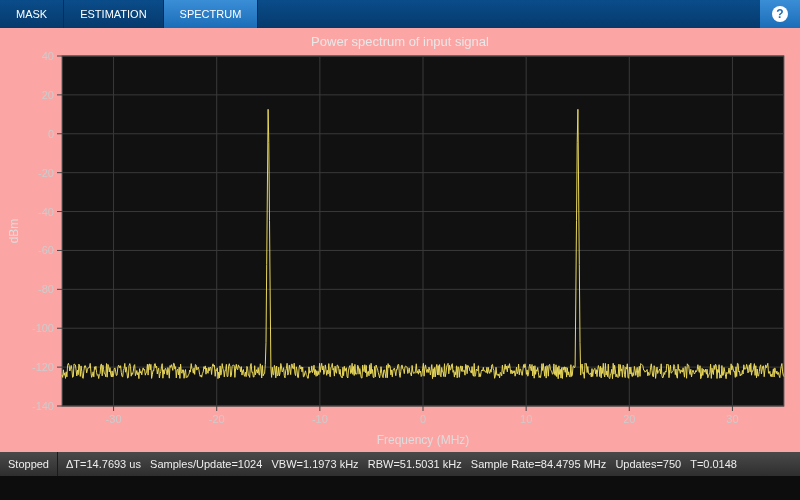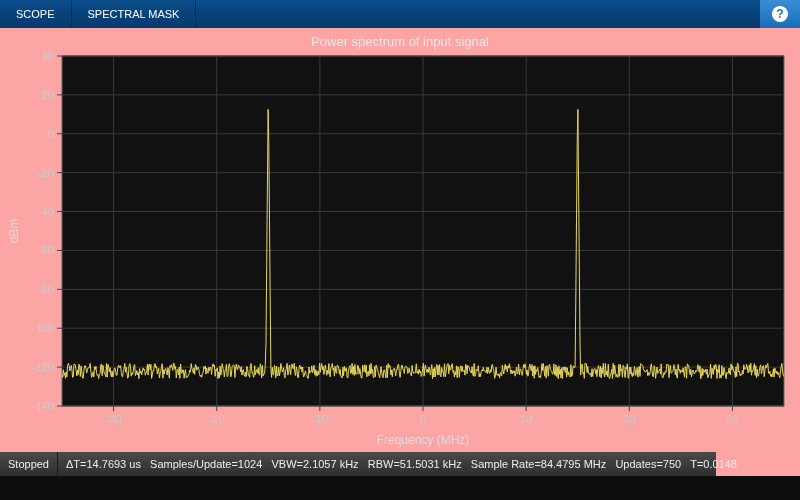--- a/index.html
+++ b/index.html
@@ -9,33 +9,36 @@
   .help{margin-left:auto;width:40px;display:flex;align-items:center;justify-content:center;background:linear-gradient(#3a8ed6,#1b6db8)}
   .help span{display:inline-block;width:16px;height:16px;border-radius:8px;background:#fff;color:#1b6db8;text-align:center;font-weight:bold;font-size:12px;line-height:16px}
   .plotwrap{position:relative;width:800px;height:448px;background:#fca5a5}
   svg.plot{position:absolute;left:0;top:0}
   .title{fill:#e8e8e8;font-size:13px;text-anchor:middle}
   .axislabel{fill:#ddd;font-size:12px;text-anchor:middle}
   .tick text{fill:#ccc;font-size:11px}
   .tick line{stroke:#444;stroke-width:1}
   .grid line{stroke:#3a3a3a;stroke-width:1}
   .trace{stroke:#e8d75a;stroke-width:1;fill:none}
-  .status{position:absolute;left:0;bottom:0;width:716px;height:24px;background:linear-gradient(#4a4a4a,#2e2e2e);color:#eee;font-size:11px;display:flex;align-items:center}
+  .status{position:absolute;left:0;bottom:0;width:800px;height:24px;background:linear-gradient(#4a4a4a,#2e2e2e);color:#eee;font-size:11px;display:flex;align-items:center}
   .status .cell{padding:0 8px;border-right:1px solid #1a1a1a;height:100%;display:flex;align-items:center}
   .status .rest{padding:0 8px;white-space:nowrap}
 </style>
 </head>
 <body>
 
 <div class="tabbar">
   <div class="tab">
-      <span>SCOPE</span>
+      <span>MASK</span>
     </div>
   <div class="tab">
-      <span>SPECTRAL MASK</span>
+      <span>ESTIMATION</span>
+    </div>
+  <div class="tab active">
+      <span>SPECTRUM</span>
     </div>
   <div class="help">
       <span>?</span>
     </div>
 </div>
 
 <div class="plotwrap">
   <svg class="plot" id="plot-svg" width="800" height="448">
       <rect x="62" y="28" width="722" height="350" fill="#111" stroke="#666" stroke-width="1"></rect>
       <text class="title" x="400" y="18">Power spectrum of input signal</text>
@@ -97,20 +100,20 @@
       <text class="axislabel" x="423" y="416">Frequency (MHz)</text>
       <text class="axislabel" x="0" y="0" transform="translate(18 203) rotate(-90)">dBm</text>
       <path class="trace" d="M62.0 346.9 L62.7 349.4 L63.4 341.8 L64.1 347.3 L64.8 344.9 L65.5 350.4 L66.2 343.8 L66.9 348.9 L67.6 337.2 L68.4 335.3 L69.1 337.5 L69.8 343.0 L70.5 340.8 L71.2 337.4 L71.9 341.5 L72.6 349.4 L73.3 348.6 L74.0 336.0 L74.7 336.4 L75.4 336.9 L76.1 342.2 L76.8 348.0 L77.5 342.2 L78.2 346.7 L78.9 336.1 L79.6 338.0 L80.3 348.4 L81.1 337.9 L81.8 343.5 L82.5 349.8 L83.2 350.4 L83.9 342.4 L84.6 337.9 L85.3 337.6 L86.0 340.2 L86.7 344.9 L87.4 341.7 L88.1 339.9 L88.8 339.7 L89.5 339.6 L90.2 335.4 L90.9 343.8 L91.6 349.3 L92.3 347.8 L93.1 343.8 L93.8 348.8 L94.5 338.8 L95.2 341.5 L95.9 338.3 L96.6 344.7 L97.3 347.4 L98.0 346.5 L98.7 350.5 L99.4 346.5 L100.1 345.6 L100.8 337.0 L101.5 335.9 L102.2 347.8 L102.9 337.2 L103.6 341.7 L104.3 345.5 L105.1 345.9 L105.8 348.8 L106.5 335.5 L107.2 349.2 L107.9 336.4 L108.6 338.2 L109.3 344.0 L110.0 339.7 L110.7 346.0 L111.4 348.9 L112.1 342.9 L112.8 349.0 L113.5 347.0 L114.2 341.4 L114.9 339.9 L115.6 343.1 L116.3 347.5 L117.0 347.2 L117.8 340.0 L118.5 337.1 L119.2 338.1 L119.9 339.9 L120.6 337.7 L121.3 344.5 L122.0 348.4 L122.7 348.8 L123.4 342.4 L124.1 340.6 L124.8 335.4 L125.5 344.2 L126.2 339.2 L126.9 344.1 L127.6 350.1 L128.3 349.6 L129.0 337.9 L129.8 335.6 L130.5 338.3 L131.2 348.2 L131.9 344.8 L132.6 346.4 L133.3 343.2 L134.0 337.7 L134.7 336.6 L135.4 347.7 L136.1 345.9 L136.8 342.5 L137.5 346.7 L138.2 344.5 L138.9 350.6 L139.6 340.7 L140.3 345.1 L141.0 343.4 L141.8 346.8 L142.5 341.5 L143.2 339.9 L143.9 342.2 L144.6 341.4 L145.3 347.2 L146.0 344.9 L146.7 344.3 L147.4 336.2 L148.1 347.1 L148.8 336.5 L149.5 336.0 L150.2 341.9 L150.9 336.4 L151.6 350.4 L152.3 346.8 L153.0 342.4 L153.7 343.0 L154.5 336.0 L155.2 335.5 L155.9 339.8 L156.6 338.1 L157.3 346.0 L158.0 342.0 L158.7 340.1 L159.4 350.0 L160.1 345.5 L160.8 343.6 L161.5 338.9 L162.2 335.7 L162.9 350.2 L163.6 341.8 L164.3 346.1 L165.0 340.7 L165.7 340.4 L166.5 343.5 L167.2 346.8 L167.9 339.6 L168.6 342.9 L169.3 350.2 L170.0 337.6 L170.7 339.4 L171.4 336.7 L172.1 339.3 L172.8 342.4 L173.5 335.3 L174.2 335.5 L174.9 341.1 L175.6 338.6 L176.3 349.9 L177.0 342.3 L177.7 341.2 L178.5 346.9 L179.2 339.2 L179.9 350.4 L180.6 336.1 L181.3 343.8 L182.0 345.3 L182.7 341.8 L183.4 341.9 L184.1 350.3 L184.8 344.4 L185.5 341.6 L186.2 349.7 L186.9 348.6 L187.6 349.1 L188.3 346.8 L189.0 346.4 L189.7 342.1 L190.4 344.1 L191.2 335.6 L191.9 340.4 L192.6 341.5 L193.3 345.2 L194.0 339.9 L194.7 346.4 L195.4 336.5 L196.1 337.1 L196.8 342.1 L197.5 340.6 L198.2 339.1 L198.9 341.6 L199.6 346.5 L200.3 348.5 L201.0 347.1 L201.7 349.2 L202.4 345.5 L203.2 343.9 L203.9 338.7 L204.6 340.8 L205.3 337.9 L206.0 346.2 L206.7 340.0 L207.4 344.1 L208.1 345.3 L208.8 339.4 L209.5 342.6 L210.2 339.1 L210.9 340.1 L211.6 346.5 L212.3 338.3 L213.0 335.8 L213.7 338.4 L214.4 337.1 L215.2 348.3 L215.9 341.6 L216.6 342.7 L217.3 339.9 L218.0 350.6 L218.7 344.0 L219.4 350.0 L220.1 337.9 L220.8 347.2 L221.5 344.8 L222.2 335.6 L222.9 340.3 L223.6 341.4 L224.3 348.9 L225.0 343.0 L225.7 341.9 L226.4 336.3 L227.1 348.5 L227.9 348.4 L228.6 338.1 L229.3 335.7 L230.0 338.8 L230.7 348.9 L231.4 347.3 L232.1 338.6 L232.8 337.3 L233.5 337.2 L234.2 337.4 L234.9 349.4 L235.6 340.2 L236.3 336.3 L237.0 341.1 L237.7 341.8 L238.4 336.9 L239.1 338.9 L239.9 339.0 L240.6 343.8 L241.3 338.6 L242.0 347.1 L242.7 343.0 L243.4 341.5 L244.1 347.0 L244.8 348.4 L245.5 344.2 L246.2 348.6 L246.9 338.4 L247.6 340.1 L248.3 347.2 L249.0 347.2 L249.7 349.4 L250.4 338.1 L251.1 335.5 L251.9 344.6 L252.6 344.0 L253.3 348.9 L254.0 349.1 L254.7 337.7 L255.4 346.8 L256.1 343.8 L256.8 341.6 L257.5 345.1 L258.2 339.6 L258.9 346.2 L259.6 347.2 L260.3 335.8 L261.0 338.9 L261.7 350.0 L262.4 337.4 L263.1 347.9 L263.8 346.0 L264.6 345.7 L265.3 336.4 L266.0 314.4 L266.7 236.7 L267.4 159.0 L268.1 81.3 L268.8 114.6 L269.5 192.3 L270.2 270.0 L270.9 340.0 L271.6 349.4 L272.3 339.3 L273.0 346.5 L273.7 346.8 L274.4 337.4 L275.1 339.9 L275.8 349.8 L276.6 338.0 L277.3 348.0 L278.0 347.1 L278.7 339.3 L279.4 348.0 L280.1 344.7 L280.8 335.5 L281.5 339.0 L282.2 343.9 L282.9 342.8 L283.6 339.7 L284.3 347.7 L285.0 349.8 L285.7 342.8 L286.4 340.5 L287.1 335.3 L287.8 347.1 L288.6 344.8 L289.3 337.1 L290.0 341.7 L290.7 346.6 L291.4 336.3 L292.1 336.0 L292.8 340.5 L293.5 340.7 L294.2 335.2 L294.9 345.4 L295.6 347.6 L296.3 338.8 L297.0 342.2 L297.7 349.4 L298.4 349.6 L299.1 339.8 L299.8 337.2 L300.5 340.8 L301.3 338.8 L302.0 343.8 L302.7 339.0 L303.4 348.8 L304.1 348.5 L304.8 344.9 L305.5 342.8 L306.2 346.5 L306.9 347.4 L307.6 350.2 L308.3 350.2 L309.0 338.9 L309.7 345.3 L310.4 343.4 L311.1 343.9 L311.8 337.9 L312.5 344.7 L313.3 342.3 L314.0 337.2 L314.7 346.7 L315.4 341.5 L316.1 348.3 L316.8 342.7 L317.5 347.6 L318.2 343.4 L318.9 346.6 L319.6 335.3 L320.3 344.3 L321.0 338.8 L321.7 335.3 L322.4 342.0 L323.1 337.9 L323.8 346.4 L324.5 344.7 L325.3 336.9 L326.0 341.7 L326.7 347.3 L327.4 342.3 L328.1 346.0 L328.8 335.6 L329.5 345.4 L330.2 348.8 L330.9 339.8 L331.6 338.4 L332.3 335.4 L333.0 342.1 L333.7 340.4 L334.4 348.1 L335.1 338.2 L335.8 344.5 L336.5 345.2 L337.2 337.0 L338.0 337.6 L338.7 340.2 L339.4 346.2 L340.1 341.3 L340.8 348.4 L341.5 348.5 L342.2 350.0 L342.9 339.3 L343.6 347.7 L344.3 338.3 L345.0 343.3 L345.7 340.7 L346.4 339.8 L347.1 348.9 L347.8 350.0 L348.5 342.1 L349.2 339.4 L350.0 337.5 L350.7 345.6 L351.4 344.8 L352.1 335.3 L352.8 346.3 L353.5 338.5 L354.2 347.5 L354.9 336.4 L355.6 346.1 L356.3 345.8 L357.0 346.3 L357.7 337.2 L358.4 338.5 L359.1 346.2 L359.8 340.5 L360.5 345.0 L361.2 349.7 L362.0 350.1 L362.7 337.1 L363.4 342.6 L364.1 343.7 L364.8 336.7 L365.5 344.7 L366.2 337.4 L366.9 348.8 L367.6 344.2 L368.3 343.2 L369.0 347.8 L369.7 336.8 L370.4 346.1 L371.1 335.3 L371.8 345.5 L372.5 341.5 L373.2 349.2 L373.9 349.8 L374.7 338.4 L375.4 348.8 L376.1 337.0 L376.8 339.5 L377.5 340.7 L378.2 344.4 L378.9 347.0 L379.6 349.9 L380.3 345.7 L381.0 338.7 L381.7 344.0 L382.4 348.2 L383.1 349.7 L383.8 342.1 L384.5 341.9 L385.2 345.5 L385.9 349.8 L386.7 337.3 L387.4 349.7 L388.1 335.6 L388.8 339.6 L389.5 337.0 L390.2 338.7 L390.9 346.9 L391.6 341.9 L392.3 348.8 L393.0 342.1 L393.7 340.9 L394.4 340.1 L395.1 343.6 L395.8 347.7 L396.5 341.3 L397.2 341.7 L397.9 336.7 L398.7 336.5 L399.4 345.9 L400.1 349.4 L400.8 343.3 L401.5 337.4 L402.2 337.1 L402.9 341.2 L403.6 341.5 L404.3 345.6 L405.0 338.7 L405.7 338.2 L406.4 338.7 L407.1 339.1 L407.8 345.5 L408.5 343.7 L409.2 339.9 L409.9 344.9 L410.6 345.3 L411.4 348.0 L412.1 337.4 L412.8 343.0 L413.5 345.4 L414.2 344.6 L414.9 345.3 L415.6 342.2 L416.3 335.8 L417.0 345.1 L417.7 342.8 L418.4 346.2 L419.1 341.1 L419.8 344.7 L420.5 343.0 L421.2 348.5 L421.9 347.3 L422.6 340.9 L423.4 335.3 L424.1 348.2 L424.8 340.1 L425.5 336.9 L426.2 341.3 L426.9 344.5 L427.6 341.4 L428.3 344.5 L429.0 339.1 L429.7 342.4 L430.4 347.0 L431.1 341.7 L431.8 336.6 L432.5 350.7 L433.2 340.7 L433.9 349.0 L434.6 339.5 L435.4 348.8 L436.1 340.0 L436.8 336.4 L437.5 346.9 L438.2 337.6 L438.9 347.1 L439.6 336.6 L440.3 347.2 L441.0 348.8 L441.7 339.5 L442.4 343.6 L443.1 343.8 L443.8 348.5 L444.5 335.7 L445.2 348.8 L445.9 345.6 L446.6 339.3 L447.3 336.6 L448.1 335.3 L448.8 345.8 L449.5 337.2 L450.2 342.2 L450.9 341.2 L451.6 337.0 L452.3 335.7 L453.0 344.3 L453.7 342.4 L454.4 349.1 L455.1 343.8 L455.8 346.8 L456.5 337.8 L457.2 349.8 L457.9 338.7 L458.6 339.2 L459.3 349.3 L460.1 340.8 L460.8 337.8 L461.5 343.3 L462.2 338.1 L462.9 343.7 L463.6 342.6 L464.3 342.3 L465.0 347.2 L465.7 336.4 L466.4 337.8 L467.1 345.7 L467.8 337.3 L468.5 339.0 L469.2 339.3 L469.9 343.0 L470.6 343.2 L471.3 345.1 L472.1 338.6 L472.8 346.7 L473.5 348.2 L474.2 335.4 L474.9 348.4 L475.6 346.7 L476.3 341.1 L477.0 342.5 L477.7 342.5 L478.4 337.7 L479.1 348.9 L479.8 345.6 L480.5 348.5 L481.2 343.6 L481.9 341.9 L482.6 343.0 L483.3 339.3 L484.0 343.2 L484.8 342.6 L485.5 343.8 L486.2 344.7 L486.9 339.3 L487.6 345.5 L488.3 339.4 L489.0 343.9 L489.7 345.4 L490.4 341.5 L491.1 344.2 L491.8 336.9 L492.5 336.4 L493.2 341.0 L493.9 342.5 L494.6 350.3 L495.3 348.1 L496.0 339.3 L496.8 346.9 L497.5 346.3 L498.2 347.8 L498.9 345.9 L499.6 349.9 L500.3 344.4 L501.0 345.6 L501.7 347.8 L502.4 337.0 L503.1 342.9 L503.8 346.0 L504.5 339.8 L505.2 336.3 L505.9 341.4 L506.6 338.2 L507.3 343.8 L508.0 337.7 L508.8 339.9 L509.5 335.7 L510.2 340.9 L510.9 345.7 L511.6 342.2 L512.3 345.8 L513.0 342.7 L513.7 344.8 L514.4 342.8 L515.1 348.2 L515.8 344.9 L516.5 339.2 L517.2 345.8 L517.9 343.7 L518.6 336.1 L519.3 346.8 L520.0 341.0 L520.7 341.2 L521.5 345.7 L522.2 347.4 L522.9 342.1 L523.6 336.6 L524.3 339.6 L525.0 335.8 L525.7 339.8 L526.4 346.4 L527.1 341.9 L527.8 348.2 L528.5 346.2 L529.2 338.8 L529.9 336.2 L530.6 340.4 L531.3 342.8 L532.0 336.5 L532.7 348.0 L533.5 338.3 L534.2 350.2 L534.9 337.7 L535.6 346.4 L536.3 341.8 L537.0 343.2 L537.7 339.6 L538.4 344.7 L539.1 349.6 L539.8 347.8 L540.5 349.6 L541.2 344.9 L541.9 335.7 L542.6 342.5 L543.3 335.5 L544.0 342.1 L544.7 348.2 L545.5 338.5 L546.2 350.1 L546.9 337.6 L547.6 339.9 L548.3 348.2 L549.0 337.0 L549.7 336.4 L550.4 341.4 L551.1 342.5 L551.8 343.8 L552.5 346.3 L553.2 345.5 L553.9 335.9 L554.6 346.3 L555.3 347.4 L556.0 336.8 L556.7 348.6 L557.4 339.4 L558.2 350.7 L558.9 337.8 L559.6 346.4 L560.3 341.4 L561.0 350.1 L561.7 339.6 L562.4 350.5 L563.1 339.2 L563.8 342.1 L564.5 338.8 L565.2 344.3 L565.9 339.1 L566.6 349.1 L567.3 339.8 L568.0 347.0 L568.7 343.8 L569.4 348.5 L570.2 348.9 L570.9 336.7 L571.6 348.5 L572.3 347.1 L573.0 338.9 L573.7 337.7 L574.4 339.9 L575.1 338.9 L575.8 270.0 L576.5 192.3 L577.2 114.6 L577.9 81.3 L578.6 159.0 L579.3 236.7 L580.0 314.4 L580.7 347.1 L581.4 337.2 L582.2 336.0 L582.9 345.5 L583.6 344.5 L584.3 350.3 L585.0 335.3 L585.7 336.0 L586.4 335.5 L587.1 344.6 L587.8 338.5 L588.5 344.9 L589.2 346.3 L589.9 346.2 L590.6 344.9 L591.3 349.0 L592.0 340.6 L592.7 348.5 L593.4 343.0 L594.1 341.5 L594.9 340.3 L595.6 345.8 L596.3 341.7 L597.0 348.6 L597.7 341.7 L598.4 337.5 L599.1 340.0 L599.8 348.6 L600.5 338.3 L601.2 349.9 L601.9 339.8 L602.6 345.4 L603.3 335.3 L604.0 346.1 L604.7 349.0 L605.4 335.4 L606.1 347.1 L606.9 343.0 L607.6 348.6 L608.3 336.1 L609.0 349.5 L609.7 350.6 L610.4 347.2 L611.1 345.1 L611.8 341.2 L612.5 350.7 L613.2 335.3 L613.9 346.2 L614.6 337.2 L615.3 341.9 L616.0 348.9 L616.7 346.2 L617.4 348.9 L618.1 349.6 L618.9 336.2 L619.6 348.3 L620.3 336.6 L621.0 343.1 L621.7 340.8 L622.4 349.2 L623.1 337.2 L623.8 338.4 L624.5 346.7 L625.2 349.6 L625.9 339.2 L626.6 341.1 L627.3 335.8 L628.0 349.3 L628.7 350.3 L629.4 339.1 L630.1 346.0 L630.8 339.2 L631.6 346.8 L632.3 348.6 L633.0 344.6 L633.7 347.5 L634.4 338.4 L635.1 342.0 L635.8 347.4 L636.5 342.8 L637.2 339.4 L637.9 349.2 L638.6 343.0 L639.3 338.3 L640.0 348.4 L640.7 335.6 L641.4 336.3 L642.1 336.8 L642.8 337.4 L643.6 342.1 L644.3 342.2 L645.0 344.2 L645.7 343.2 L646.4 343.2 L647.1 341.5 L647.8 347.8 L648.5 344.4 L649.2 347.3 L649.9 346.2 L650.6 339.3 L651.3 335.8 L652.0 342.3 L652.7 348.0 L653.4 348.9 L654.1 337.7 L654.8 339.8 L655.6 350.4 L656.3 344.2 L657.0 339.1 L657.7 345.5 L658.4 343.3 L659.1 342.3 L659.8 340.9 L660.5 345.8 L661.2 335.8 L661.9 347.6 L662.6 350.0 L663.3 348.9 L664.0 344.4 L664.7 346.5 L665.4 343.0 L666.1 344.1 L666.8 336.1 L667.5 337.0 L668.3 336.6 L669.0 349.7 L669.7 341.7 L670.4 337.1 L671.1 345.2 L671.8 344.6 L672.5 343.7 L673.2 342.7 L673.9 336.6 L674.6 338.3 L675.3 346.6 L676.0 341.0 L676.7 348.6 L677.4 350.2 L678.1 336.3 L678.8 342.3 L679.5 341.4 L680.3 345.4 L681.0 341.8 L681.7 343.7 L682.4 344.1 L683.1 339.8 L683.8 344.6 L684.5 349.2 L685.2 338.5 L685.9 339.5 L686.6 350.3 L687.3 335.8 L688.0 337.3 L688.7 337.3 L689.4 344.1 L690.1 346.5 L690.8 341.3 L691.5 348.9 L692.3 344.4 L693.0 342.1 L693.7 344.3 L694.4 346.0 L695.1 344.8 L695.8 342.5 L696.5 343.6 L697.2 341.9 L697.9 336.7 L698.6 341.7 L699.3 344.4 L700.0 337.7 L700.7 350.7 L701.4 348.8 L702.1 340.3 L702.8 347.4 L703.5 341.3 L704.2 342.2 L705.0 344.3 L705.7 341.0 L706.4 346.2 L707.1 341.3 L707.8 349.8 L708.5 348.2 L709.2 345.9 L709.9 344.3 L710.6 336.2 L711.3 350.4 L712.0 340.1 L712.7 344.5 L713.4 346.5 L714.1 337.4 L714.8 341.5 L715.5 336.2 L716.2 337.3 L717.0 350.5 L717.7 341.5 L718.4 344.4 L719.1 336.7 L719.8 350.2 L720.5 346.9 L721.2 349.9 L721.9 337.5 L722.6 347.5 L723.3 347.2 L724.0 339.5 L724.7 343.2 L725.4 346.8 L726.1 350.7 L726.8 344.3 L727.5 345.2 L728.2 345.5 L729.0 340.0 L729.7 345.1 L730.4 346.7 L731.1 335.8 L731.8 341.9 L732.5 337.7 L733.2 341.0 L733.9 343.8 L734.6 343.4 L735.3 349.4 L736.0 338.8 L736.7 348.5 L737.4 335.3 L738.1 335.7 L738.8 344.0 L739.5 343.1 L740.2 347.9 L740.9 346.2 L741.7 347.2 L742.4 342.4 L743.1 346.0 L743.8 336.8 L744.5 341.2 L745.2 340.9 L745.9 340.9 L746.6 336.4 L747.3 338.7 L748.0 344.9 L748.7 342.4 L749.4 336.8 L750.1 343.8 L750.8 335.2 L751.5 347.2 L752.2 342.9 L752.9 343.3 L753.7 339.1 L754.4 335.6 L755.1 347.4 L755.8 337.7 L756.5 349.8 L757.2 341.0 L757.9 348.1 L758.6 347.9 L759.3 343.5 L760.0 338.7 L760.7 336.8 L761.4 345.9 L762.1 342.0 L762.8 338.1 L763.5 337.9 L764.2 348.7 L764.9 342.4 L765.7 336.9 L766.4 339.7 L767.1 337.9 L767.8 335.3 L768.5 345.1 L769.2 345.7 L769.9 343.3 L770.6 348.3 L771.3 346.3 L772.0 349.0 L772.7 345.1 L773.4 340.8 L774.1 349.0 L774.8 339.9 L775.5 342.7 L776.2 345.6 L776.9 343.1 L777.6 346.4 L778.4 344.5 L779.1 347.6 L779.8 349.6 L780.5 342.9 L781.2 338.4 L781.9 335.5 L782.6 343.9 L783.3 347.4 L784.0 348.6 "></path>
     </svg>
 
   <div class="status">
     <div class="cell">Stopped</div>
     <div class="rest">
       <span>ΔT=14.7693 us</span>&nbsp;&nbsp;
       <span>Samples/Update=1024</span>&nbsp;&nbsp;
-      <span>VBW=2.1057 kHz</span>&nbsp;&nbsp;
+      <span>VBW=1.1973 kHz</span>&nbsp;&nbsp;
       <span>RBW=51.5031 kHz</span>&nbsp;&nbsp;
       <span>Sample Rate=84.4795 MHz</span>&nbsp;&nbsp;
       <span>Updates=750</span>&nbsp;&nbsp;
       <span>T=0.0148</span>
     </div>
   </div>
 </div>
 
 </body></html>

